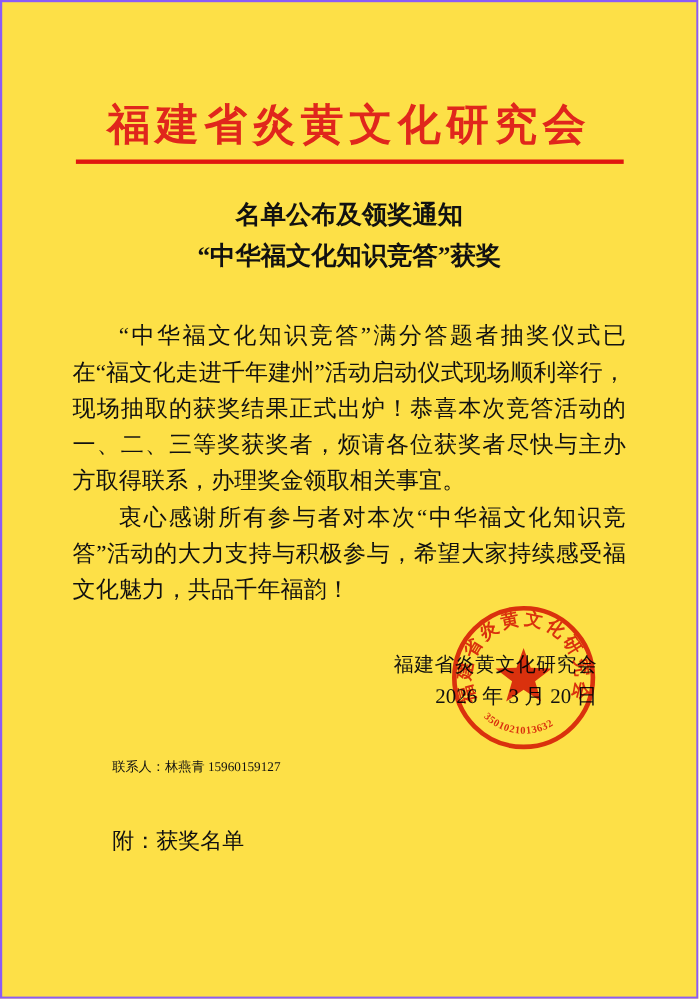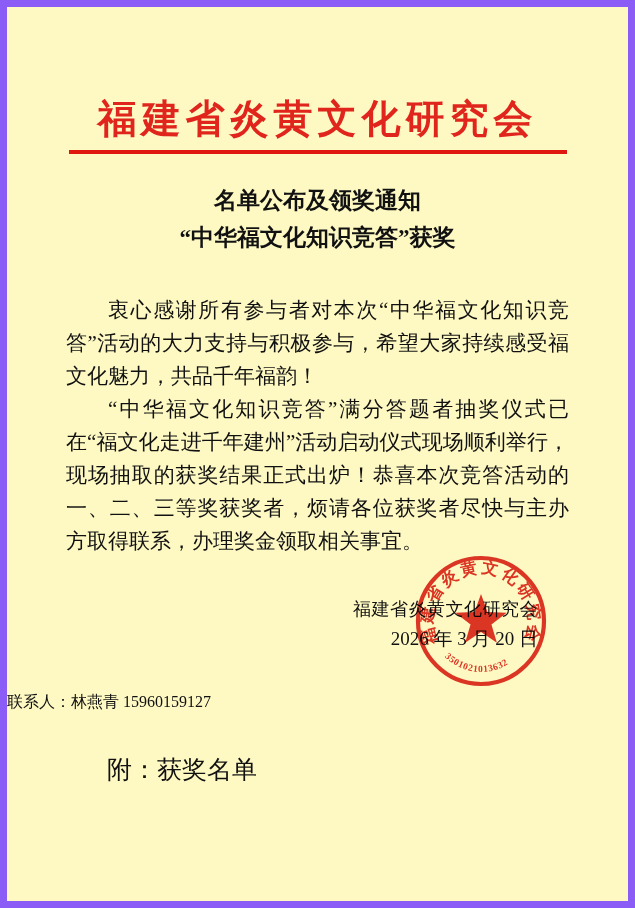--- a/index.html
+++ b/index.html
@@ -1,21 +1,21 @@
 <!DOCTYPE html>
 <html><head>
 <meta charset="utf-8">
 <style>
   html,body { margin:0; padding:0; background:#ffffff; }
   .page {
     position:relative;
     width:635px; height:908px;
     box-sizing:border-box;
-    background:#fef9c3;
-    border:7px solid #8b5cf6;
+    background:#fde047;
+    border:2px solid #8b5cf6;
     overflow:hidden;
     font-family:"Liberation Serif","DejaVu Serif",serif;
     color:#111111;
   }
   .letterhead {
     margin-top:92px;
     text-align:center;
     color:#e0261c;
     font-size:39px;
     font-weight:700;
@@ -46,27 +46,28 @@
   .sign-block {
     margin-top:36px;
     text-align:right;
     padding-right:90px;
     line-height:30px;
   }
   .sign-org  { font-size:18px; letter-spacing:0.5px; }
   .sign-date { font-size:19px; }
   .contact-line {
     margin-top:34px;
-    font-size:16px;
+    padding-left:100px;
+    font-size:12px;
     line-height:28px;
   }
   .attachment-line {
     margin-top:40px;
     padding-left:100px;
-    font-size:25px;
+    font-size:20px;
     line-height:28px;
   }
   .seal {
     position:absolute;
     left:404px; top:544px;
     width:140px; height:140px;
     mix-blend-mode:multiply;
     opacity:0.92;
     pointer-events:none;
   }
@@ -80,22 +81,22 @@
   <div class="letterhead">福建省炎黄文化研究会</div>
 
   <div class="red-rule"></div>
 
   <div class="doc-title">
     <div>名单公布及领奖通知</div>
     <div>“中华福文化知识竞答”获奖</div>
   </div>
 
   <div class="body-text">
+    <p>“中华福文化知识竞答”满分答题者抽奖仪式已在“福文化走进千年建州”活动启动仪式现场顺利举行，现场抽取的获奖结果正式出炉！恭喜本次竞答活动的一、二、三等奖获奖者，烦请各位获奖者尽快与主办方取得联系，办理奖金领取相关事宜。</p>
     <p>衷心感谢所有参与者对本次“中华福文化知识竞答”活动的大力支持与积极参与，希望大家持续感受福文化魅力，共品千年福韵！</p>
-    <p>“中华福文化知识竞答”满分答题者抽奖仪式已在“福文化走进千年建州”活动启动仪式现场顺利举行，现场抽取的获奖结果正式出炉！恭喜本次竞答活动的一、二、三等奖获奖者，烦请各位获奖者尽快与主办方取得联系，办理奖金领取相关事宜。</p>
   </div>
 
   <div class="sign-block">
     <div class="sign-org">福建省炎黄文化研究会</div>
     <div class="sign-date">2026 年 3 月 20 日</div>
   </div>
 
   <div class="contact-line">联系人：林燕青 15960159127</div>
 
   <div class="attachment-line">附：获奖名单</div>

